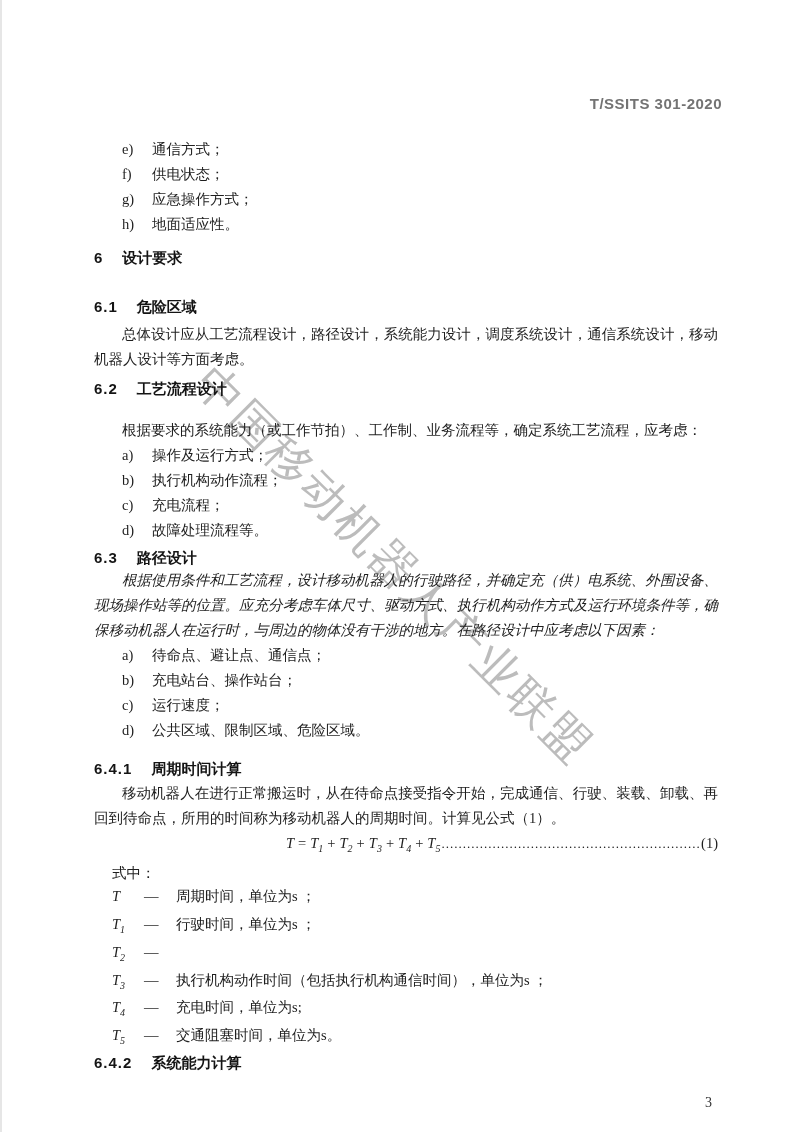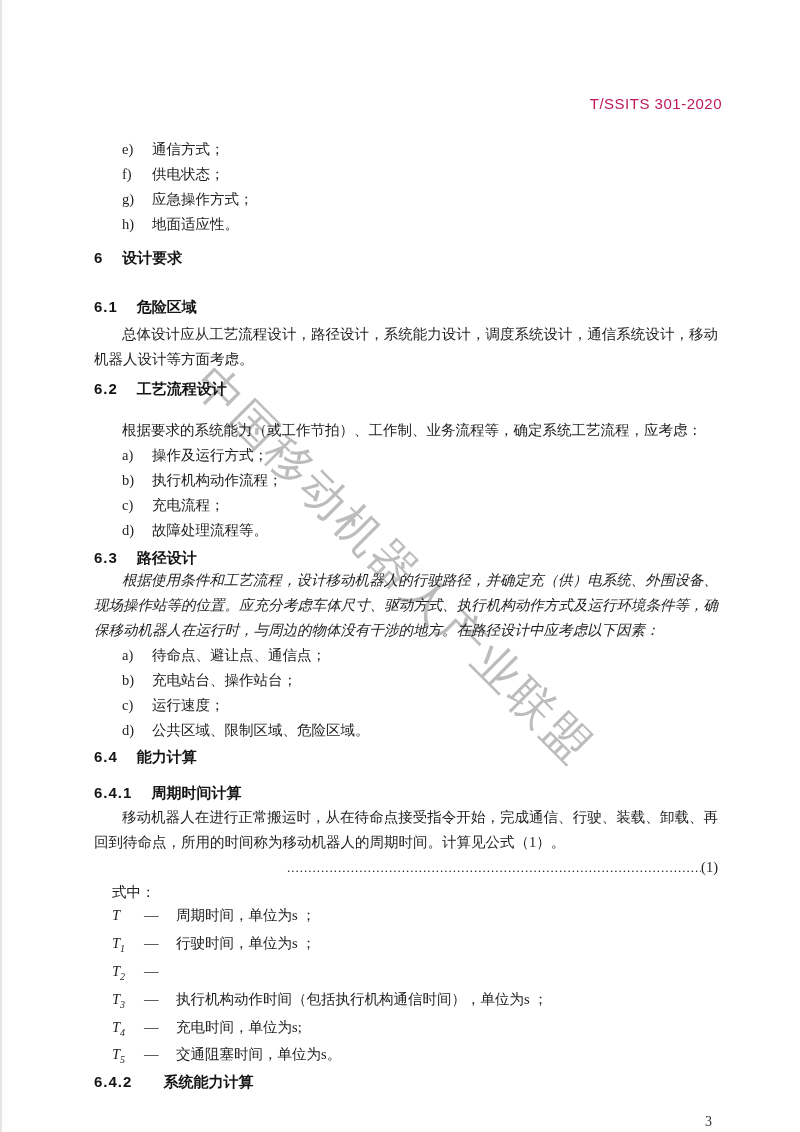--- a/index.html
+++ b/index.html
@@ -20,21 +20,21 @@
     color:#8d8d8d;opacity:0.58;
     transform-origin:left center;transform:rotate(45deg);
     font-family:"Liberation Serif","DejaVu Serif",serif;
     pointer-events:none;
   }
   .content{position:relative;z-index:1;}
   
   .doc-header{padding:95px 78px 0 94px;text-align:right;}
   .doc-code{
     font-family:"Liberation Sans","DejaVu Sans",sans-serif;
-    font-weight:400;font-size:15px;letter-spacing:0.5px;color:#be185d;
+    font-weight:700;font-size:15px;letter-spacing:0.5px;color:#737373;
   }
   
   .main{padding:0 82px 0 94px;font-size:14.5px;line-height:25px;text-align:justify;}
   
   .alpha-list{margin:0;padding:0;}
   .intro-list{margin-top:24px;}
   .li{display:flex;}
   .li-num{flex:0 0 30px;margin-left:28px;}
   .li-text{flex:1;}
   
@@ -42,21 +42,21 @@
     font-family:"Liberation Sans","DejaVu Sans",sans-serif;
     font-weight:700;font-size:15px;line-height:21px;color:#141414;
     display:flex;text-align:left;
   }
   .h-num{margin-right:19px;letter-spacing:1px;}
   .h-chapter{margin-top:10px;}
   .mt-61{margin-top:28px;}
   .mt-62{margin-top:6px;}
   .mt-63{margin-top:4px;}
   .mt-64{margin-top:3px;}
-  .mt-642{margin-top:0px;gap:12px;}
+  .mt-642{margin-top:0px;}
   
   .para{margin:0;text-indent:28px;}
   .p-61{margin-top:5px;}
   .p-62{margin-top:19px;}
   .p-63{margin-top:0;font-style:italic;}
   .p-641{margin-top:2px;}
   
   .formula-row{display:flex;align-items:baseline;line-height:24px;margin-left:192px;}
   .frm{white-space:nowrap;font-style:italic;}
   .frm .op{font-style:normal;padding:0 4px;}
@@ -158,32 +158,29 @@
         <div class="li">
           <span class="li-num">c)</span>
           <span class="li-text">运行速度；</span>
         </div>
         <div class="li">
           <span class="li-num">d)</span>
           <span class="li-text">公共区域、限制区域、危险区域。</span>
         </div>
       </div>
 
-      <div class="h-sec mt-64">
-        <span class="h-num">6.4</span>
-        <span class="h-title">能力计算</span>
-      </div>
 
       <div class="h-sec mt-61" style="margin-top:15px;">
         <span class="h-num">6.4.1</span>
         <span class="h-title">周期时间计算</span>
       </div>
       <p class="para p-641">移动机器人在进行正常搬运时，从在待命点接受指令开始，完成通信、行驶、装载、卸载、再回到待命点，所用的时间称为移动机器人的周期时间。计算见公式（1）。</p>
 
       <div class="formula-row">
+        <span class="frm"><i>T</i><span class="op">=</span><i>T</i><sub>1</sub><span class="op">+</span><i>T</i><sub>2</sub><span class="op">+</span><i>T</i><sub>3</sub><span class="op">+</span><i>T</i><sub>4</sub><span class="op">+</span><i>T</i><sub>5</sub></span>
         <span class="leader">................................................................................................................</span>
         <span class="frm-num">(1)</span>
       </div>
 
       <div class="where-label">式中：</div>
 
       <div>
         <div class="def-row">
           <span class="def-sym"><i>T</i><sub></sub></span>
           <span class="def-dash">—</span>

